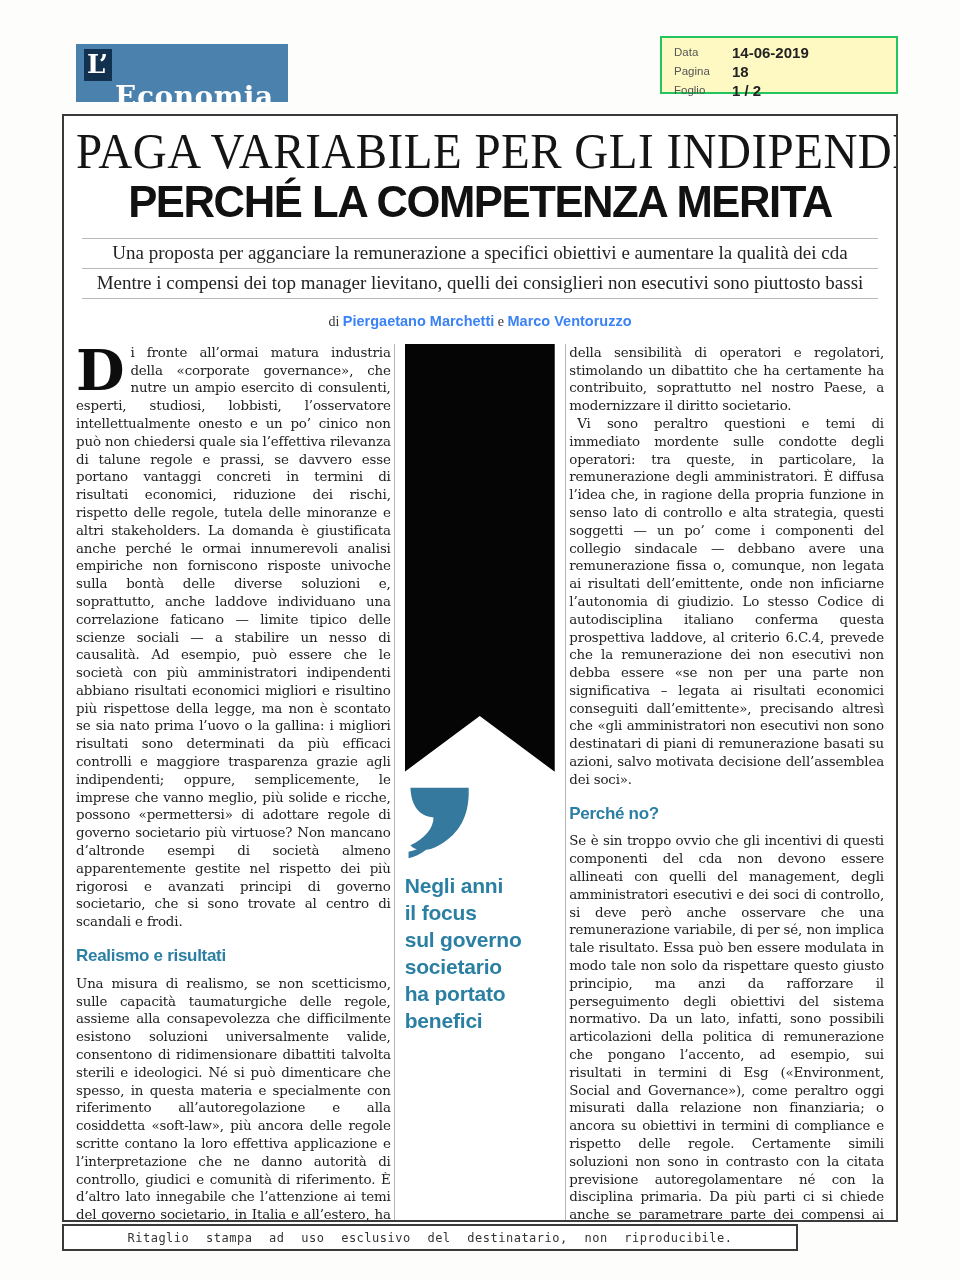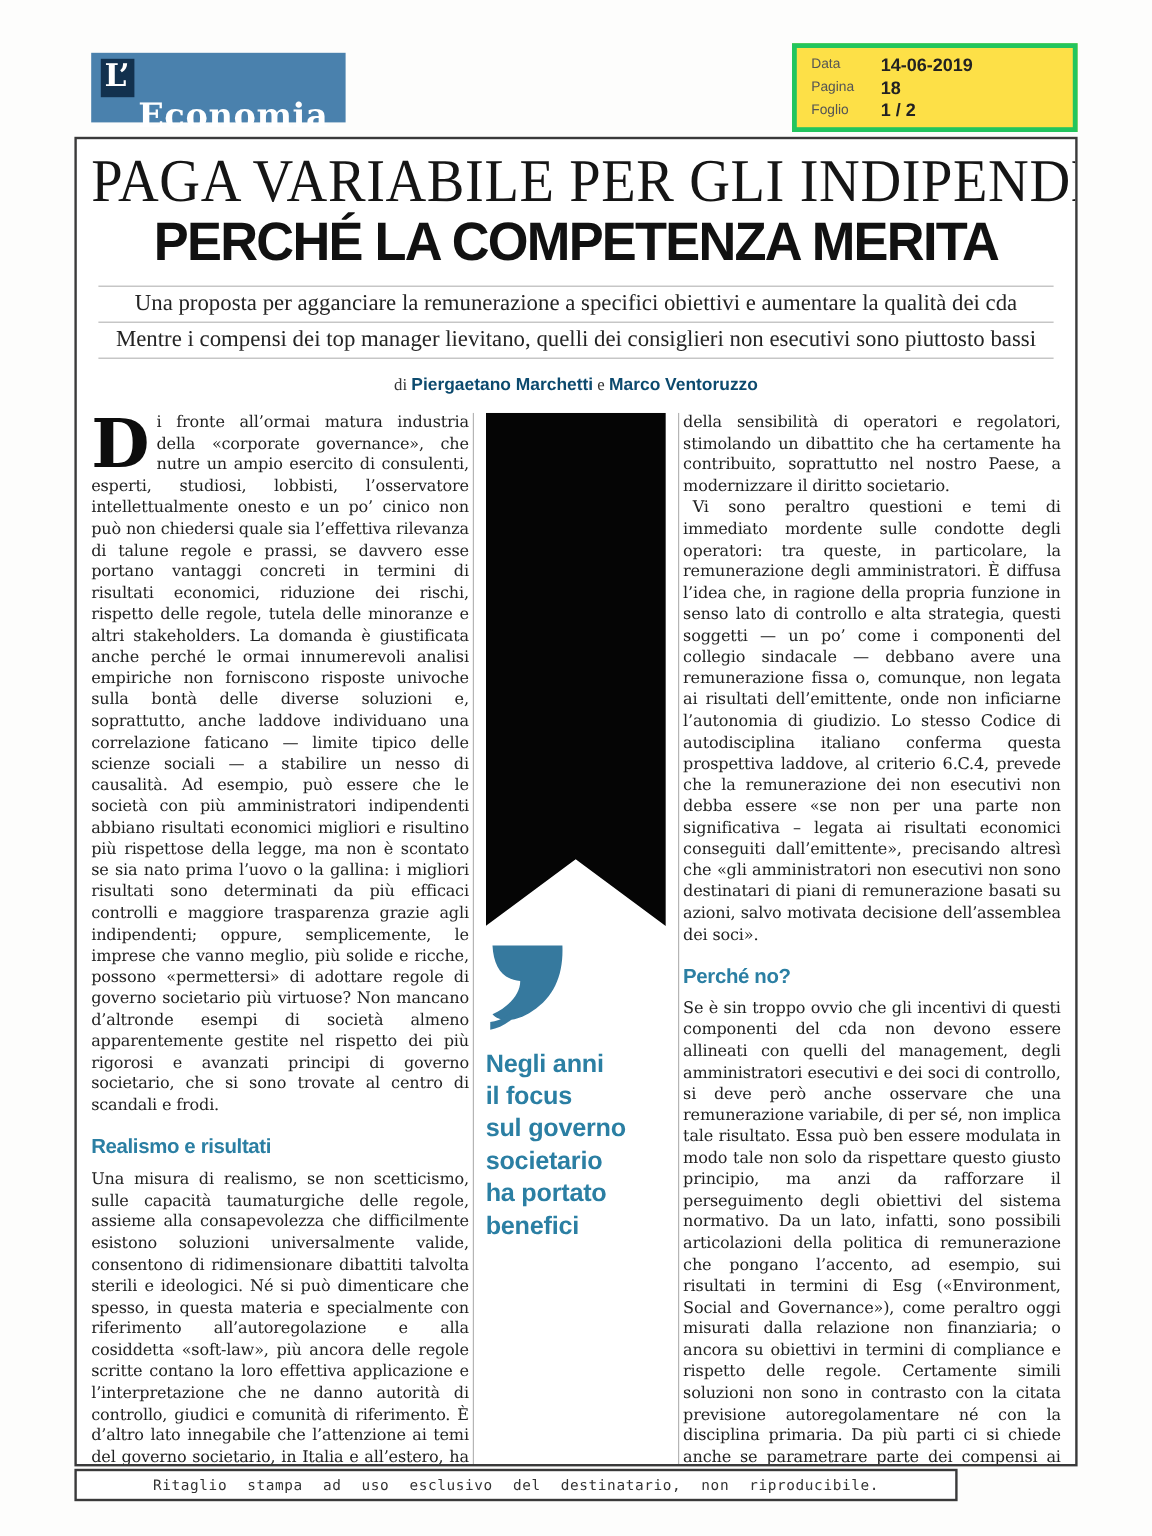--- a/index.html
+++ b/index.html
@@ -11,22 +11,22 @@
   .header { position:absolute; top:36px; left:74px; right:62px; height:70px; }
   .logo-box { position:absolute; left:2px; top:8px; width:212px; height:58px;
               background:#4a81ad; padding:5px 8px 4px 8px; }
   .logo-row { display:flex; align-items:flex-start; }
   .logo-l { background:#12314e; color:#fff; font-family:"DejaVu Serif", serif; font-weight:bold;
             font-size:26px; line-height:30px; padding:0 4px 2px 3px; margin-right:3px; }
   .logo-word { color:#fff; font-family:"DejaVu Serif", serif; font-weight:bold; font-size:28px;
                line-height:32px; letter-spacing:0.5px;margin-top:32px; }
   .logo-tagline { color:#0e2c47; font-family:"Liberation Sans", sans-serif; font-weight:bold;
                   font-size:8.5px; letter-spacing:1.2px; text-align:center; margin-top:3px; }
-  .info-box { position:absolute; right:0; top:0; width:238px; height:74px; border:4px solid #22c55e;
-              background:#fde047; padding:6px 12px; }
+  .info-box { position:absolute; right:0; top:0; width:238px; height:58px; border:2px solid #22c55e;
+              background:#fef9c3; padding:6px 12px; }
   .info-row { display:flex; margin-bottom:2px; }
   .info-label { font-family:"Liberation Sans", sans-serif; font-size:11.5px; color:#555; width:58px;
                 padding-top:2px; }
   .info-value { font-family:"Liberation Sans", sans-serif; font-size:15px; font-weight:bold; color:#222; }
 
   
   .frame { position:absolute; top:114px; left:62px; width:836px; height:1108px;
            border:2px solid #3a3a3a; background:#fff; padding:8px 12px 0 12px; overflow:hidden; }
 
   .kicker { font-family:"Liberation Serif", serif; font-size:47px; font-weight:normal;
@@ -36,21 +36,21 @@
             text-align:center; letter-spacing:-1.5px; color:#111; line-height:1.0;
             transform:scaleX(0.97); margin-top:2px; white-space:nowrap; }
 
   .standfirst { margin:14px 6px 0 6px; }
   .standfirst-row { border-top:1px solid #b9b9b9; text-align:center;
                     font-family:"Liberation Serif", serif; font-size:19px; color:#242424;
                     padding:3px 0 4px 0; }
   .standfirst-end { border-top:1px solid #b9b9b9; height:0; }
 
   .byline { text-align:center; margin-top:14px; font-size:14px; color:#333; }
-  .byline b { font-family:"Liberation Sans", sans-serif; font-size:14.5px; color:#0c4a6e; }
+  .byline b { font-family:"Liberation Sans", sans-serif; font-size:14.5px; color:#3b82f6; }
 
   
   .cols { display:flex; margin-top:14px; height:880px; overflow:hidden; }
   .col-text { width:322px; font-family:"DejaVu Serif", serif; font-size:13.4px; line-height:17.8px;
               text-align:justify; color:#222; letter-spacing:-0.15px; hyphens:auto; }
   .col-mid  { width:176px; padding:0 10px; border-left:1px solid #b5b5b5; border-right:1px solid #b5b5b5;
               margin:0 3px; }
   .col-text p { margin:0; }
   .col-text p + p { text-indent:8px; }
   .dropcap { float:left; font-family:"DejaVu Serif", serif; font-weight:bold; font-size:56px;

